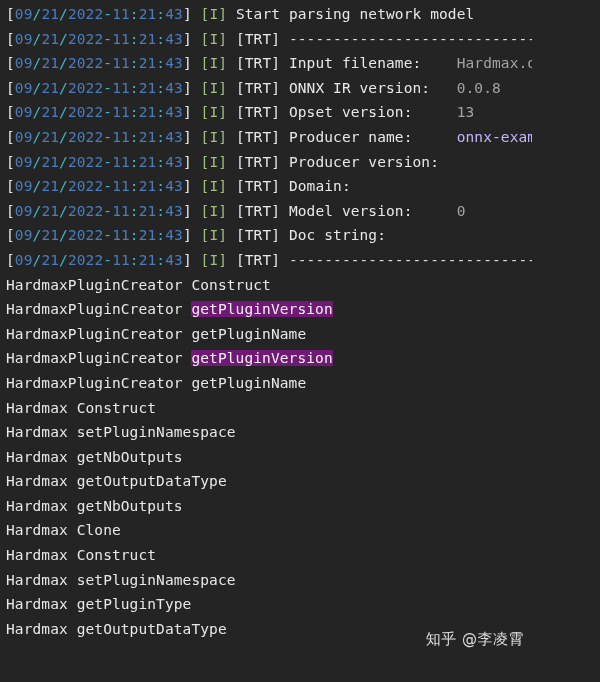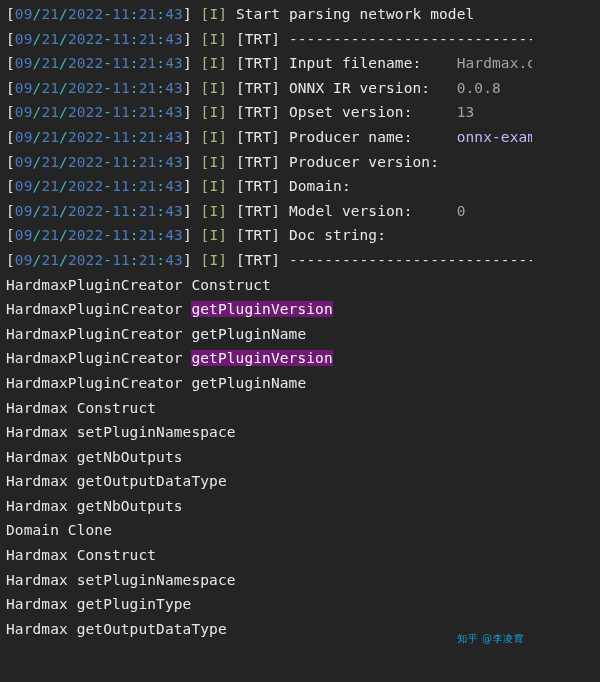--- a/index.html
+++ b/index.html
@@ -39,22 +39,22 @@
   .hl {
     background: #701a75;
     color: #f2f2f2;
     border-radius: 1px;
   }
   #watermark {
     position: absolute;
     right: 8px;
     bottom: 30px;
     font-family: "DejaVu Sans", "Liberation Sans", sans-serif;
-    font-size: 10px;
-    color: #0ea5e9;
+    font-size: 15px;
+    color: #e5e5e5;
     letter-spacing: 0.5px;
     white-space: pre;
     opacity: 0.95;
     pointer-events: none;
     text-align: center;
   }
 </style>
 </head>
 <body>
 
@@ -74,20 +74,20 @@
       <div class="line"><span class="msg">HardmaxPluginCreator </span><span class="msg">Construct</span></div>
       <div class="line"><span class="msg">HardmaxPluginCreator </span><span class="hl">getPluginVersion</span></div>
       <div class="line"><span class="msg">HardmaxPluginCreator </span><span class="msg">getPluginName</span></div>
       <div class="line"><span class="msg">HardmaxPluginCreator </span><span class="hl">getPluginVersion</span></div>
       <div class="line"><span class="msg">HardmaxPluginCreator </span><span class="msg">getPluginName</span></div>
       <div class="line"><span class="msg">Hardmax Construct</span></div>
       <div class="line"><span class="msg">Hardmax setPluginNamespace</span></div>
       <div class="line"><span class="msg">Hardmax getNbOutputs</span></div>
       <div class="line"><span class="msg">Hardmax getOutputDataType</span></div>
       <div class="line"><span class="msg">Hardmax getNbOutputs</span></div>
-      <div class="line"><span class="msg">Domain Clone</span></div>
+      <div class="line"><span class="msg">Hardmax Clone</span></div>
       <div class="line"><span class="msg">Hardmax Construct</span></div>
       <div class="line"><span class="msg">Hardmax setPluginNamespace</span></div>
       <div class="line"><span class="msg">Hardmax getPluginType</span></div>
       <div class="line"><span class="msg">Hardmax getOutputDataType</span></div>
     </div>
   <div id="watermark">知乎 @李凌霄</div>
 </div>
 
 </body></html>

